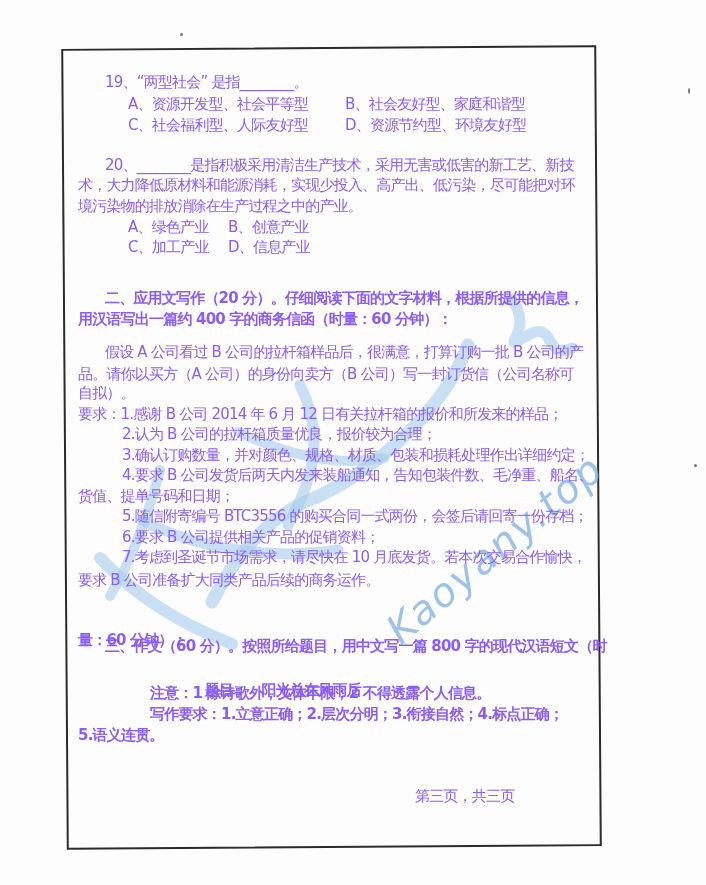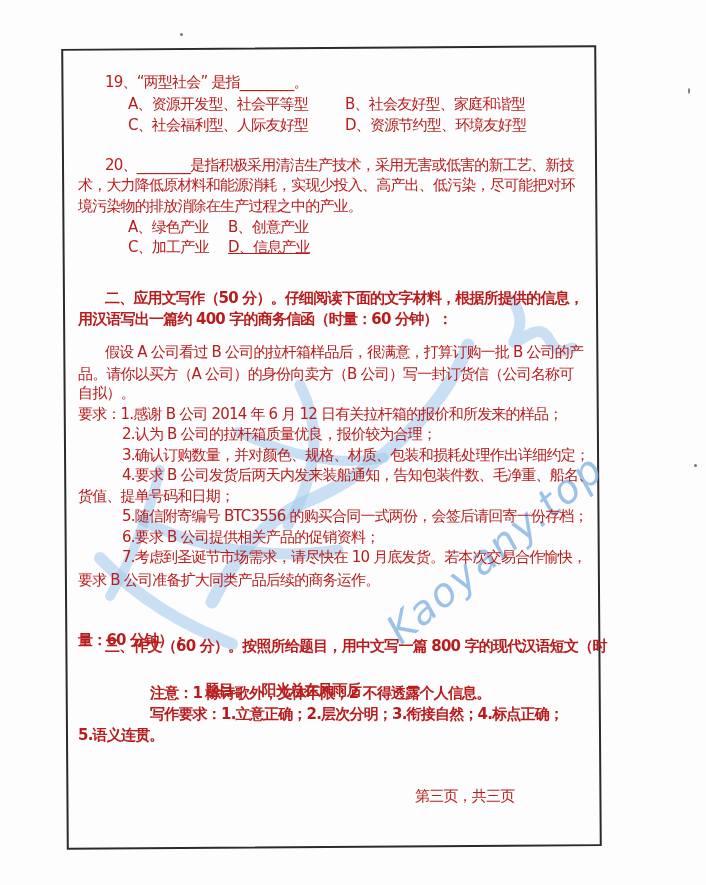--- a/index.html
+++ b/index.html
@@ -7,21 +7,21 @@
     width:706px;height:885px;position:relative;background:#fdfdfd;overflow:hidden;
     font-family:"DejaVu Sans",sans-serif;
   }
   .frame{
     position:absolute;left:64px;top:47px;width:531px;height:797px;
     border:2px solid #2b2b2b;background:transparent;
     transform:rotate(-0.4deg);transform-origin:50% 50%;
   }
   .ln{
     position:absolute;white-space:pre;font-size:15px;letter-spacing:-0.8px;
-    color:#b91c1c;line-height:18px;z-index:3;
+    color:#8b5cf6;line-height:18px;z-index:3;
   }
   .b{font-weight:bold;}
   .title-gap{margin-left:14px;}
   .wm-url{
     position:absolute;left:392px;top:612px;z-index:1;
     font-size:40px;font-style:italic;letter-spacing:2px;
     color:#85b5e2;opacity:0.8;white-space:nowrap;
     transform:rotate(-40deg);transform-origin:0 50%;
   }
   .wm-svg{position:absolute;left:0;top:0;z-index:1;}
@@ -55,23 +55,23 @@
 <div class="ln" style="left:345px;top:95px;">B、社会友好型、家庭和谐型</div>
 <div class="ln" style="left:128px;top:116px;">C、社会福利型、人际友好型</div>
 <div class="ln" style="left:345px;top:116px;">D、资源节约型、环境友好型</div>
 
 <div class="ln" style="left:105px;top:156px;">20、________是指积极采用清洁生产技术，采用无害或低害的新工艺、新技</div>
 <div class="ln" style="left:78px;top:176px;">术，大力降低原材料和能源消耗，实现少投入、高产出、低污染，尽可能把对环</div>
 <div class="ln" style="left:78px;top:197px;">境污染物的排放消除在生产过程之中的产业。</div>
 <div class="ln" style="left:128px;top:218px;text-align:right;">A、绿色产业</div>
 <div class="ln" style="left:228px;top:218px;">B、创意产业</div>
 <div class="ln" style="left:128px;top:238px;">C、加工产业</div>
-<div class="ln" style="left:228px;top:238px;text-decoration:underline;">D、信息产业</div>
+<div class="ln" style="left:228px;top:238px;">D、信息产业</div>
 
-<div class="ln b" style="left:105px;top:289px;">二、应用文写作（50 分）。仔细阅读下面的文字材料，根据所提供的信息，</div>
+<div class="ln b" style="left:105px;top:289px;">二、应用文写作（20 分）。仔细阅读下面的文字材料，根据所提供的信息，</div>
 <div class="ln b" style="left:78px;top:310px;">用汉语写出一篇约 400 字的商务信函（时量：60 分钟）：</div>
 
 <div class="ln" style="left:105px;top:343px;">假设 A 公司看过 B 公司的拉杆箱样品后，很满意，打算订购一批 B 公司的产</div>
 <div class="ln" style="left:78px;top:365px;">品。请你以买方（A 公司）的身份向卖方（B 公司）写一封订货信（公司名称可</div>
 <div class="ln" style="left:78px;top:384px;">自拟）。</div>
 
 <div class="ln" style="left:78px;top:405px;">要求：1.感谢 B 公司 2014 年 6 月 12 日有关拉杆箱的报价和所发来的样品；</div>
 <div class="ln" style="left:122px;top:425px;">2.认为 B 公司的拉杆箱质量优良，报价较为合理；</div>
 <div class="ln" style="left:122px;top:446px;">3.确认订购数量，并对颜色、规格、材质、包装和损耗处理作出详细约定；</div>
 <div class="ln" style="left:122px;top:466px;">4.要求 B 公司发货后两天内发来装船通知，告知包装件数、毛净重、船名、</div>

